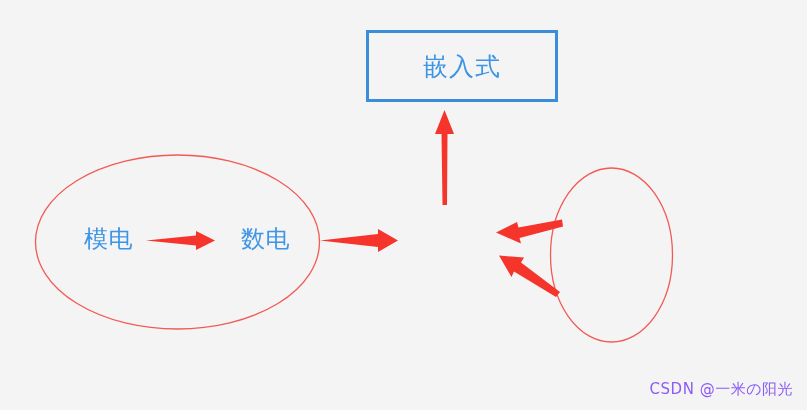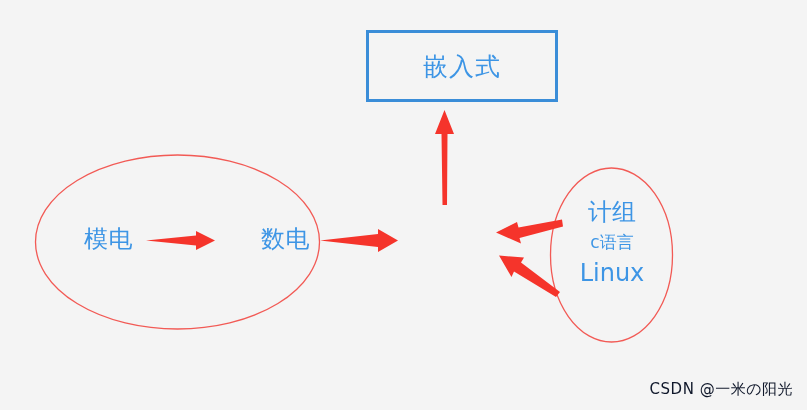--- a/index.html
+++ b/index.html
@@ -62,21 +62,21 @@
     font-size: 24px;
     letter-spacing: 0.5px;
   }
   #node-analog {
     left: 63px;
     top: 223px;
     font-size: 24px;
     letter-spacing: 0.5px;
   }
   #node-digital {
-    left: 240px;
+    left: 220px;
     top: 223px;
     font-size: 24px;
     letter-spacing: 0.5px;
   }
 
   
   #group-right-labels {
     position: absolute;
     left: 551px;
     top: 200px;
@@ -93,21 +93,21 @@
   #label-jizu { font-size: 24px; margin-bottom: 9px; }
   #label-clang { font-size: 17px; margin-bottom: 9px; }
   #label-linux { font-size: 24px; }
 
   
   #watermark {
     position: absolute;
     right: 14px;
     bottom: 11px;
     font-size: 15px;
-    color: #0f172a;
+    color: #8b5cf6;
     letter-spacing: 0.5px;
     white-space: nowrap;
   }
 </style>
 </head>
 <body>
 
 <div id="canvas">
 
   <svg id="edges" viewBox="0 0 807 410" xmlns="http://www.w3.org/2000/svg">
@@ -139,21 +139,16 @@
 
   <div class="box-node" id="node-embedded">
     <span class="node-text">嵌入式</span>
   </div>
 
   <div class="text-node" id="node-analog">模电</div>
 
   <div class="text-node" id="node-digital">数电</div>
 
 
-  <div id="group-right-labels">
-    <div class="rl" id="label-jizu">计组</div>
-    <div class="rl" id="label-clang">c语言</div>
-    <div class="rl" id="label-linux">Linux</div>
-  </div>
 
   <div id="watermark">CSDN @一米の阳光</div>
 
 </div>
 
 </body></html>

